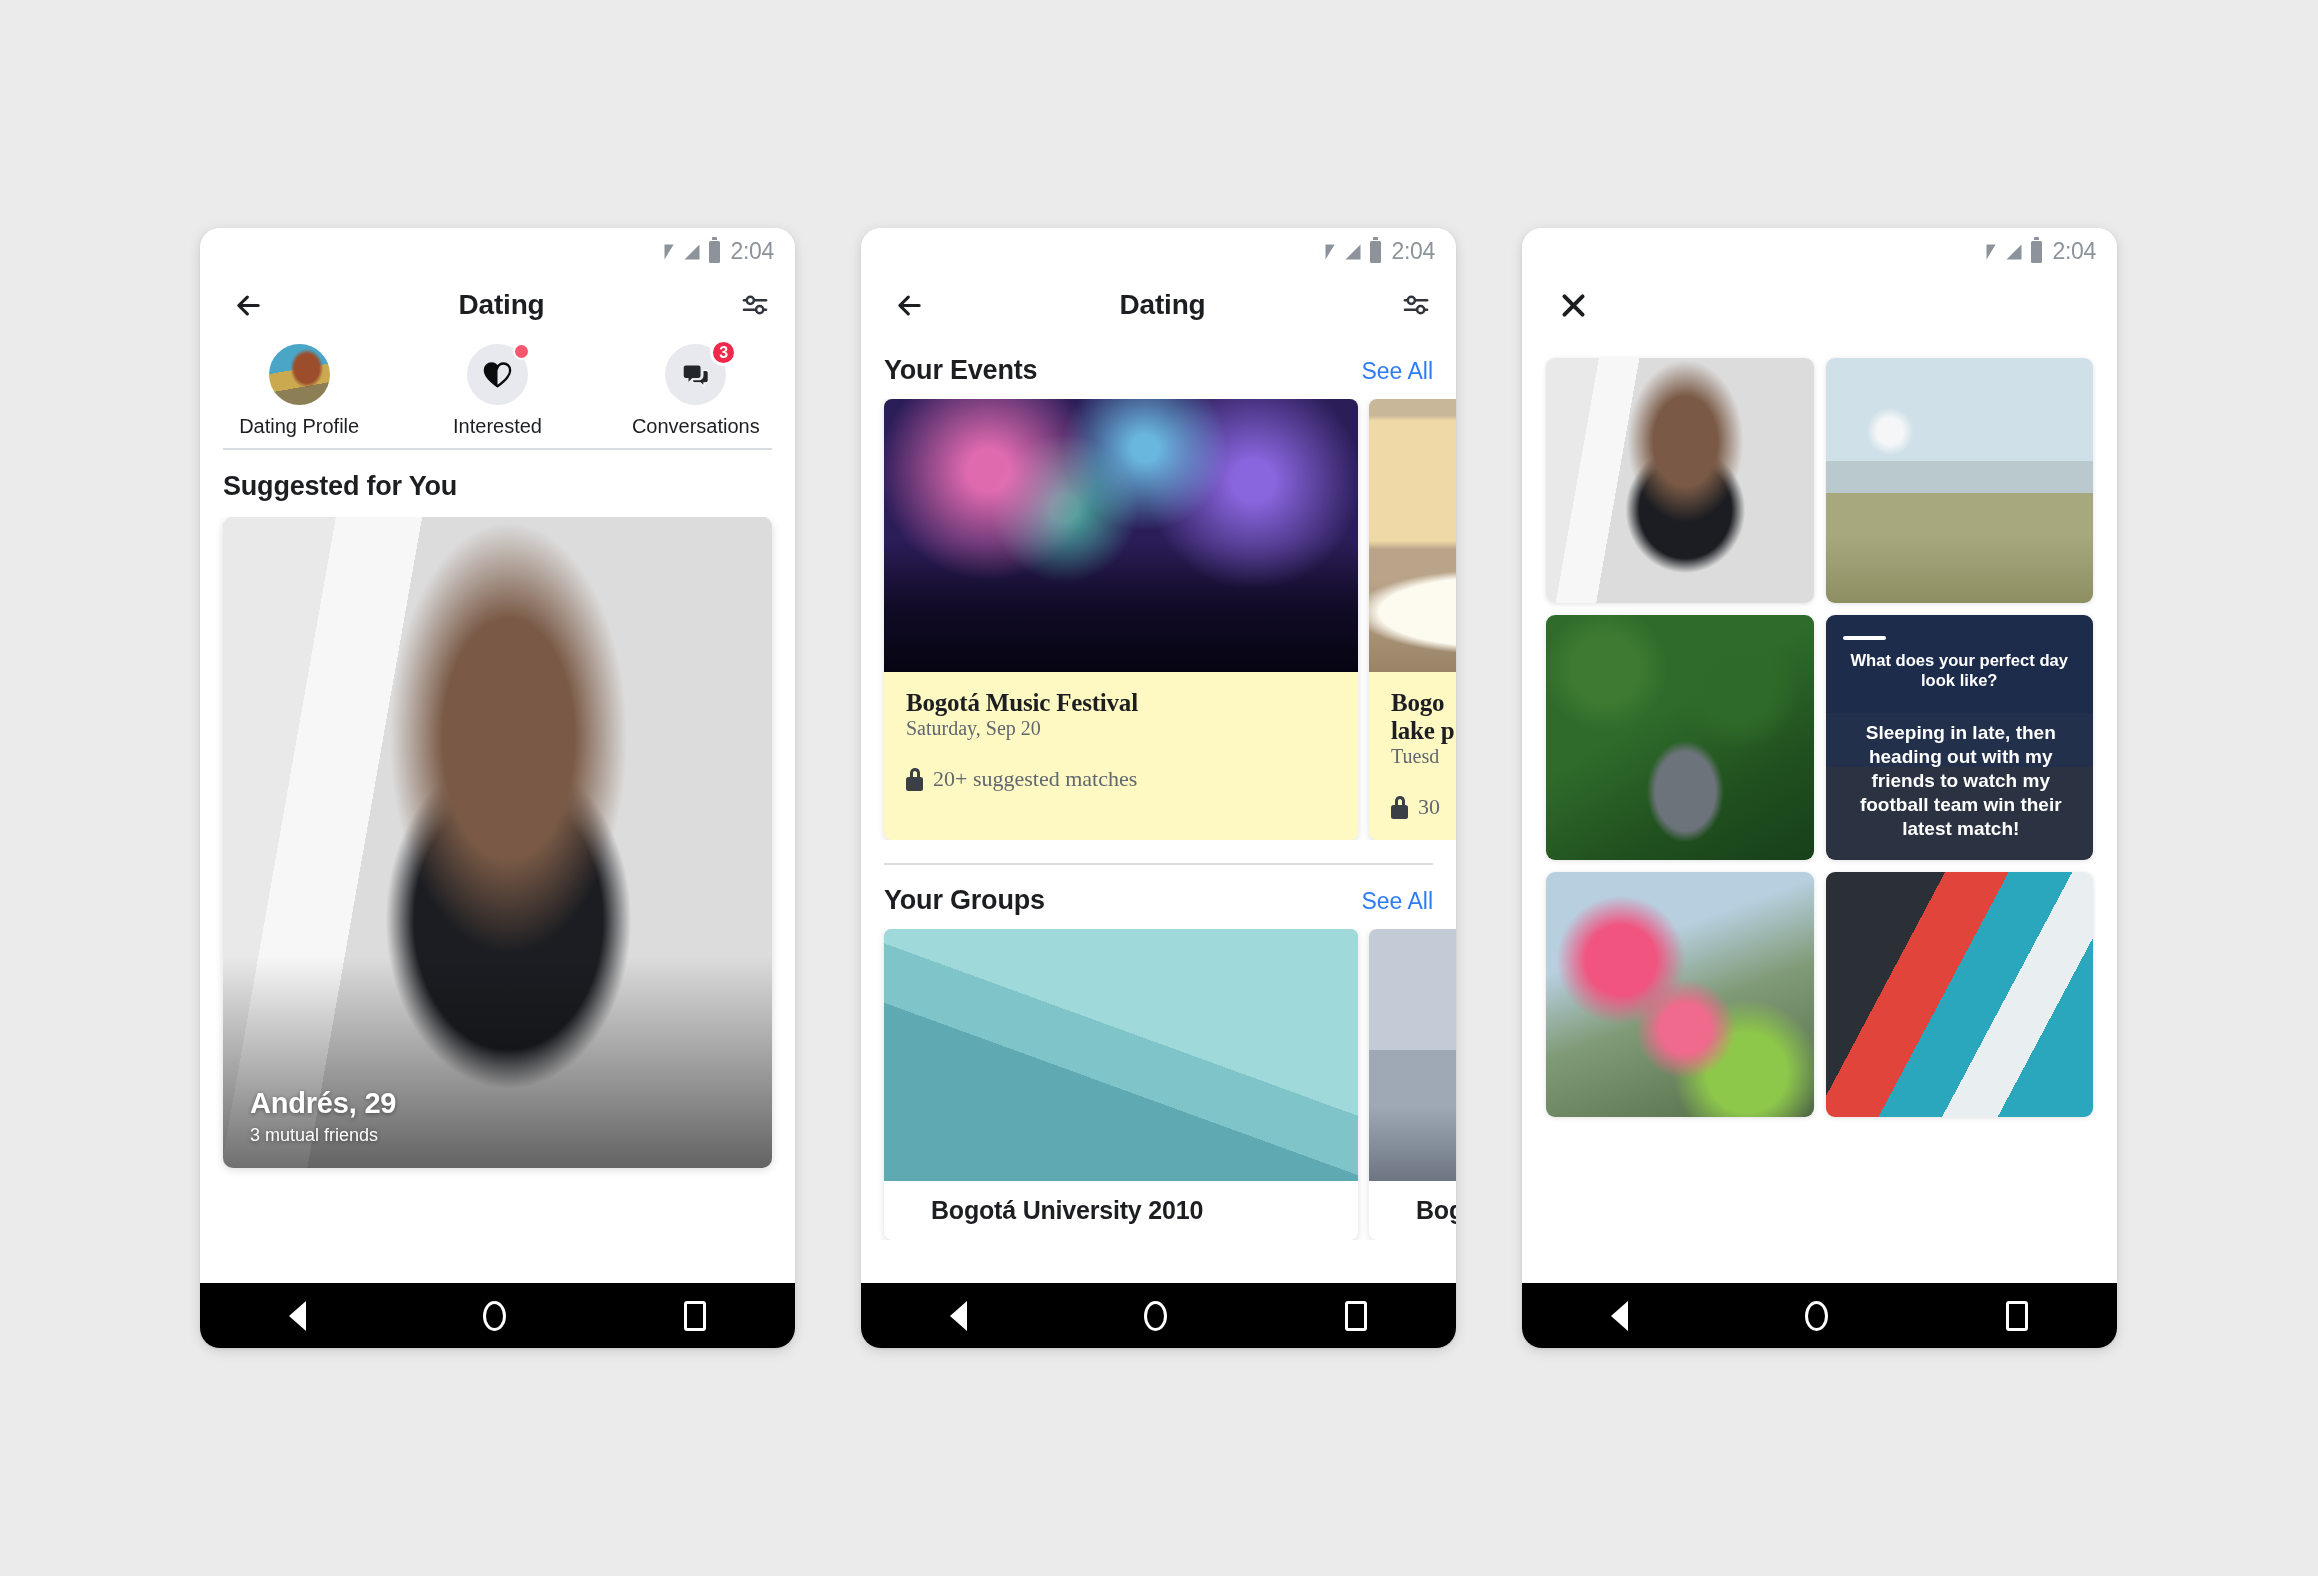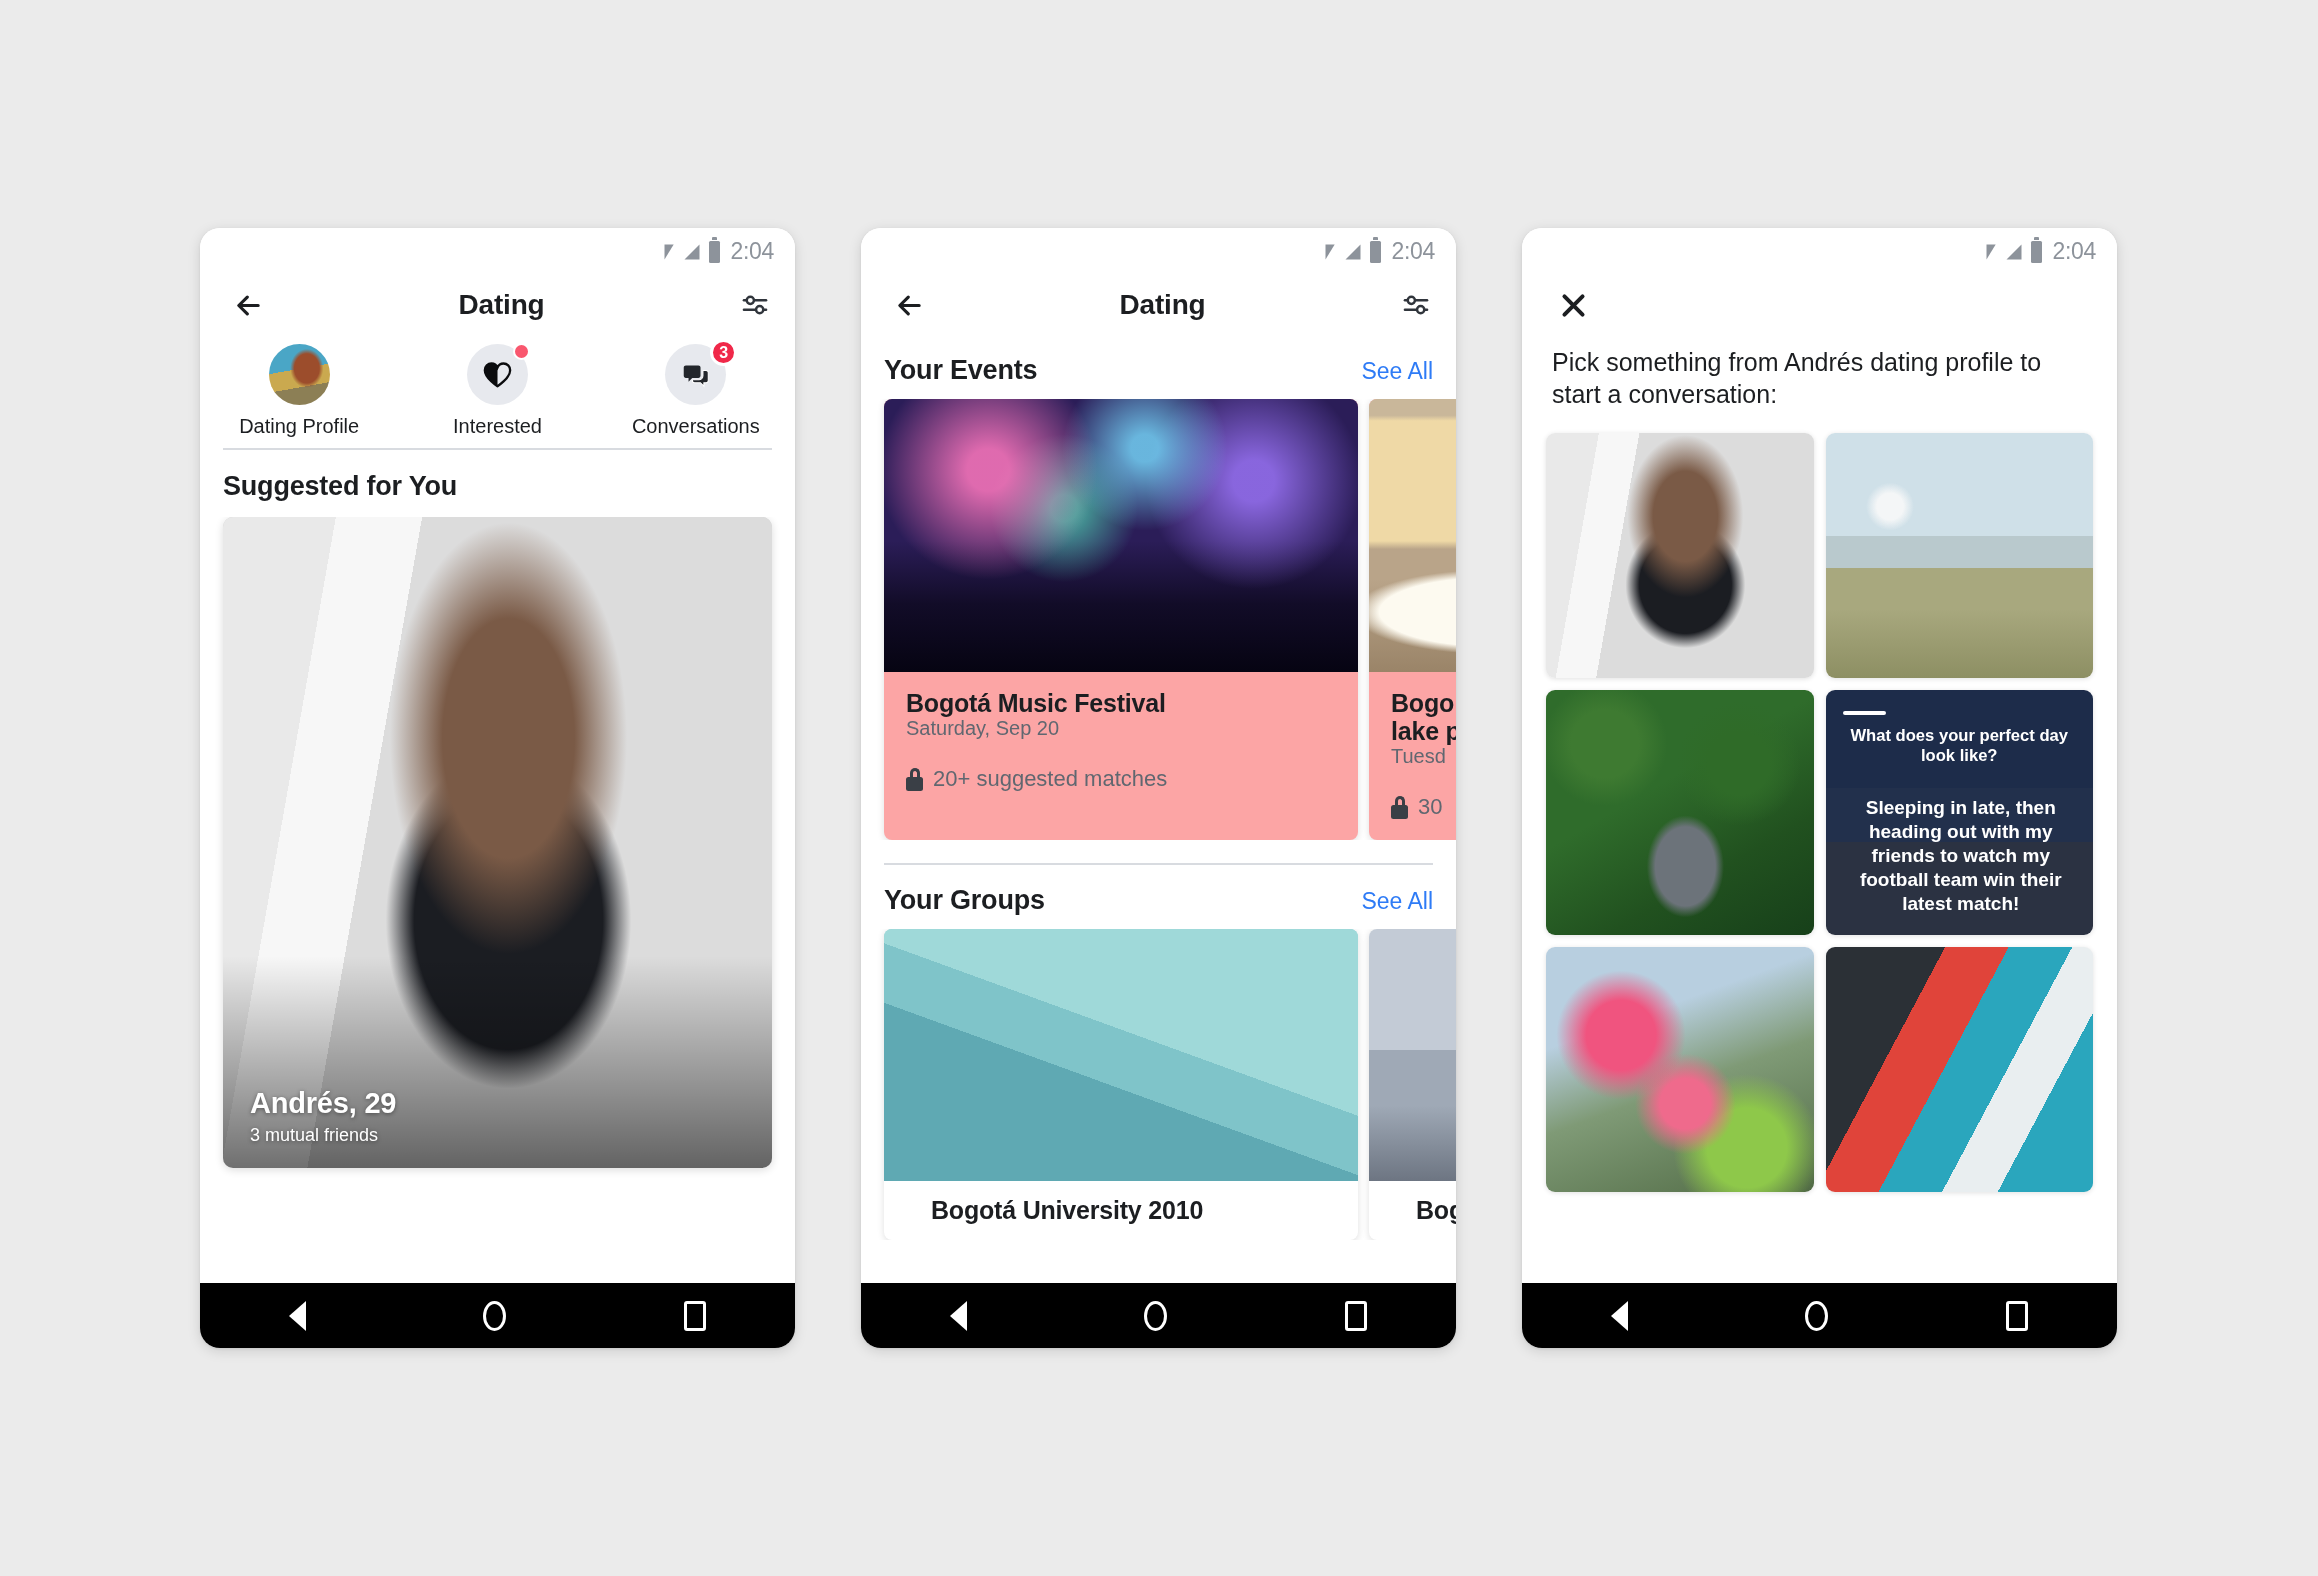--- a/index.html
+++ b/index.html
@@ -101,23 +101,24 @@
     position:absolute; left:0; right:0; bottom:0; height:212px;
     background: linear-gradient(to top, rgba(0,0,0,0.55), rgba(0,0,0,0.0));
   }
   .sugg-text { position:absolute; left:27px; bottom:22px; color:#fff; text-shadow:0 1px 4px rgba(0,0,0,.45); }
   .sugg-name { font-size:29px; font-weight:700; letter-spacing:-0.2px; }
   .sugg-sub  { font-size:18px; font-weight:400; margin-top:5px; }
 
   
   .rail { display:flex; gap:11px; padding-left:23px; overflow:hidden; }
   .ev-card {
-    flex:0 0 474px; background:#fca5a5; border-radius:8px;
+    flex:0 0 474px; background:#fef9c3; border-radius:8px;
     box-shadow:0 1.5px 7px rgba(0,0,0,0.13);
     overflow:hidden;
+    font-family:Liberation Serif, serif;
   }
   .ev-img { height:273px; width:100%; position:relative; }
   .ev-body { padding: 17px 22px 20px 22px; }
   .ev-title { font-size:25px; font-weight:700; color:#1c1e21; letter-spacing:-0.2px; line-height:1.12; }
   .ev-date { font-size:20px; color:#606770; }
   .ev-meta { display:flex; align-items:center; gap:10px; margin-top:26px; }
   .ev-meta-text { font-size:22px; color:#606770; }
   .lock { width:17px; height:23px; position:relative; flex:0 0 17px; }
   .lock-body { position:absolute; bottom:0; left:0; width:17px; height:14px; background:#3a3f46; border-radius:2.5px; }
   .lock-shackle { position:absolute; top:0; left:3.5px; width:10px; height:11px; border:3.5px solid #3a3f46; border-bottom:none; border-radius:5.5px 5.5px 0 0; }
@@ -426,21 +427,20 @@
       <div class="sb-batt"></div>
       <div class="sb-time">2:04</div>
     </div>
 
     <div class="navbar" style="padding-left:28px">
       <svg viewBox="0 0 24 24" width="31" height="31">
         <path d="M5 5 L19 19 M19 5 L5 19" fill="none" stroke="#1c1e21" stroke-width="3.1" stroke-linecap="round"></path>
       </svg>
     </div>
 
-    <div class="prompt">Pick something from Andrés dating profile to start a conversation:</div>
 
     <div class="scrollclip">
       <div class="photo-grid">
 
         <div class="grid-tile ph-andres-sit"></div>
         <div class="grid-tile ph-drone"></div>
         <div class="grid-tile ph-green"></div>
 
         <div class="grid-tile quote-tile ph-street">
           <div class="quote-rule"></div>

